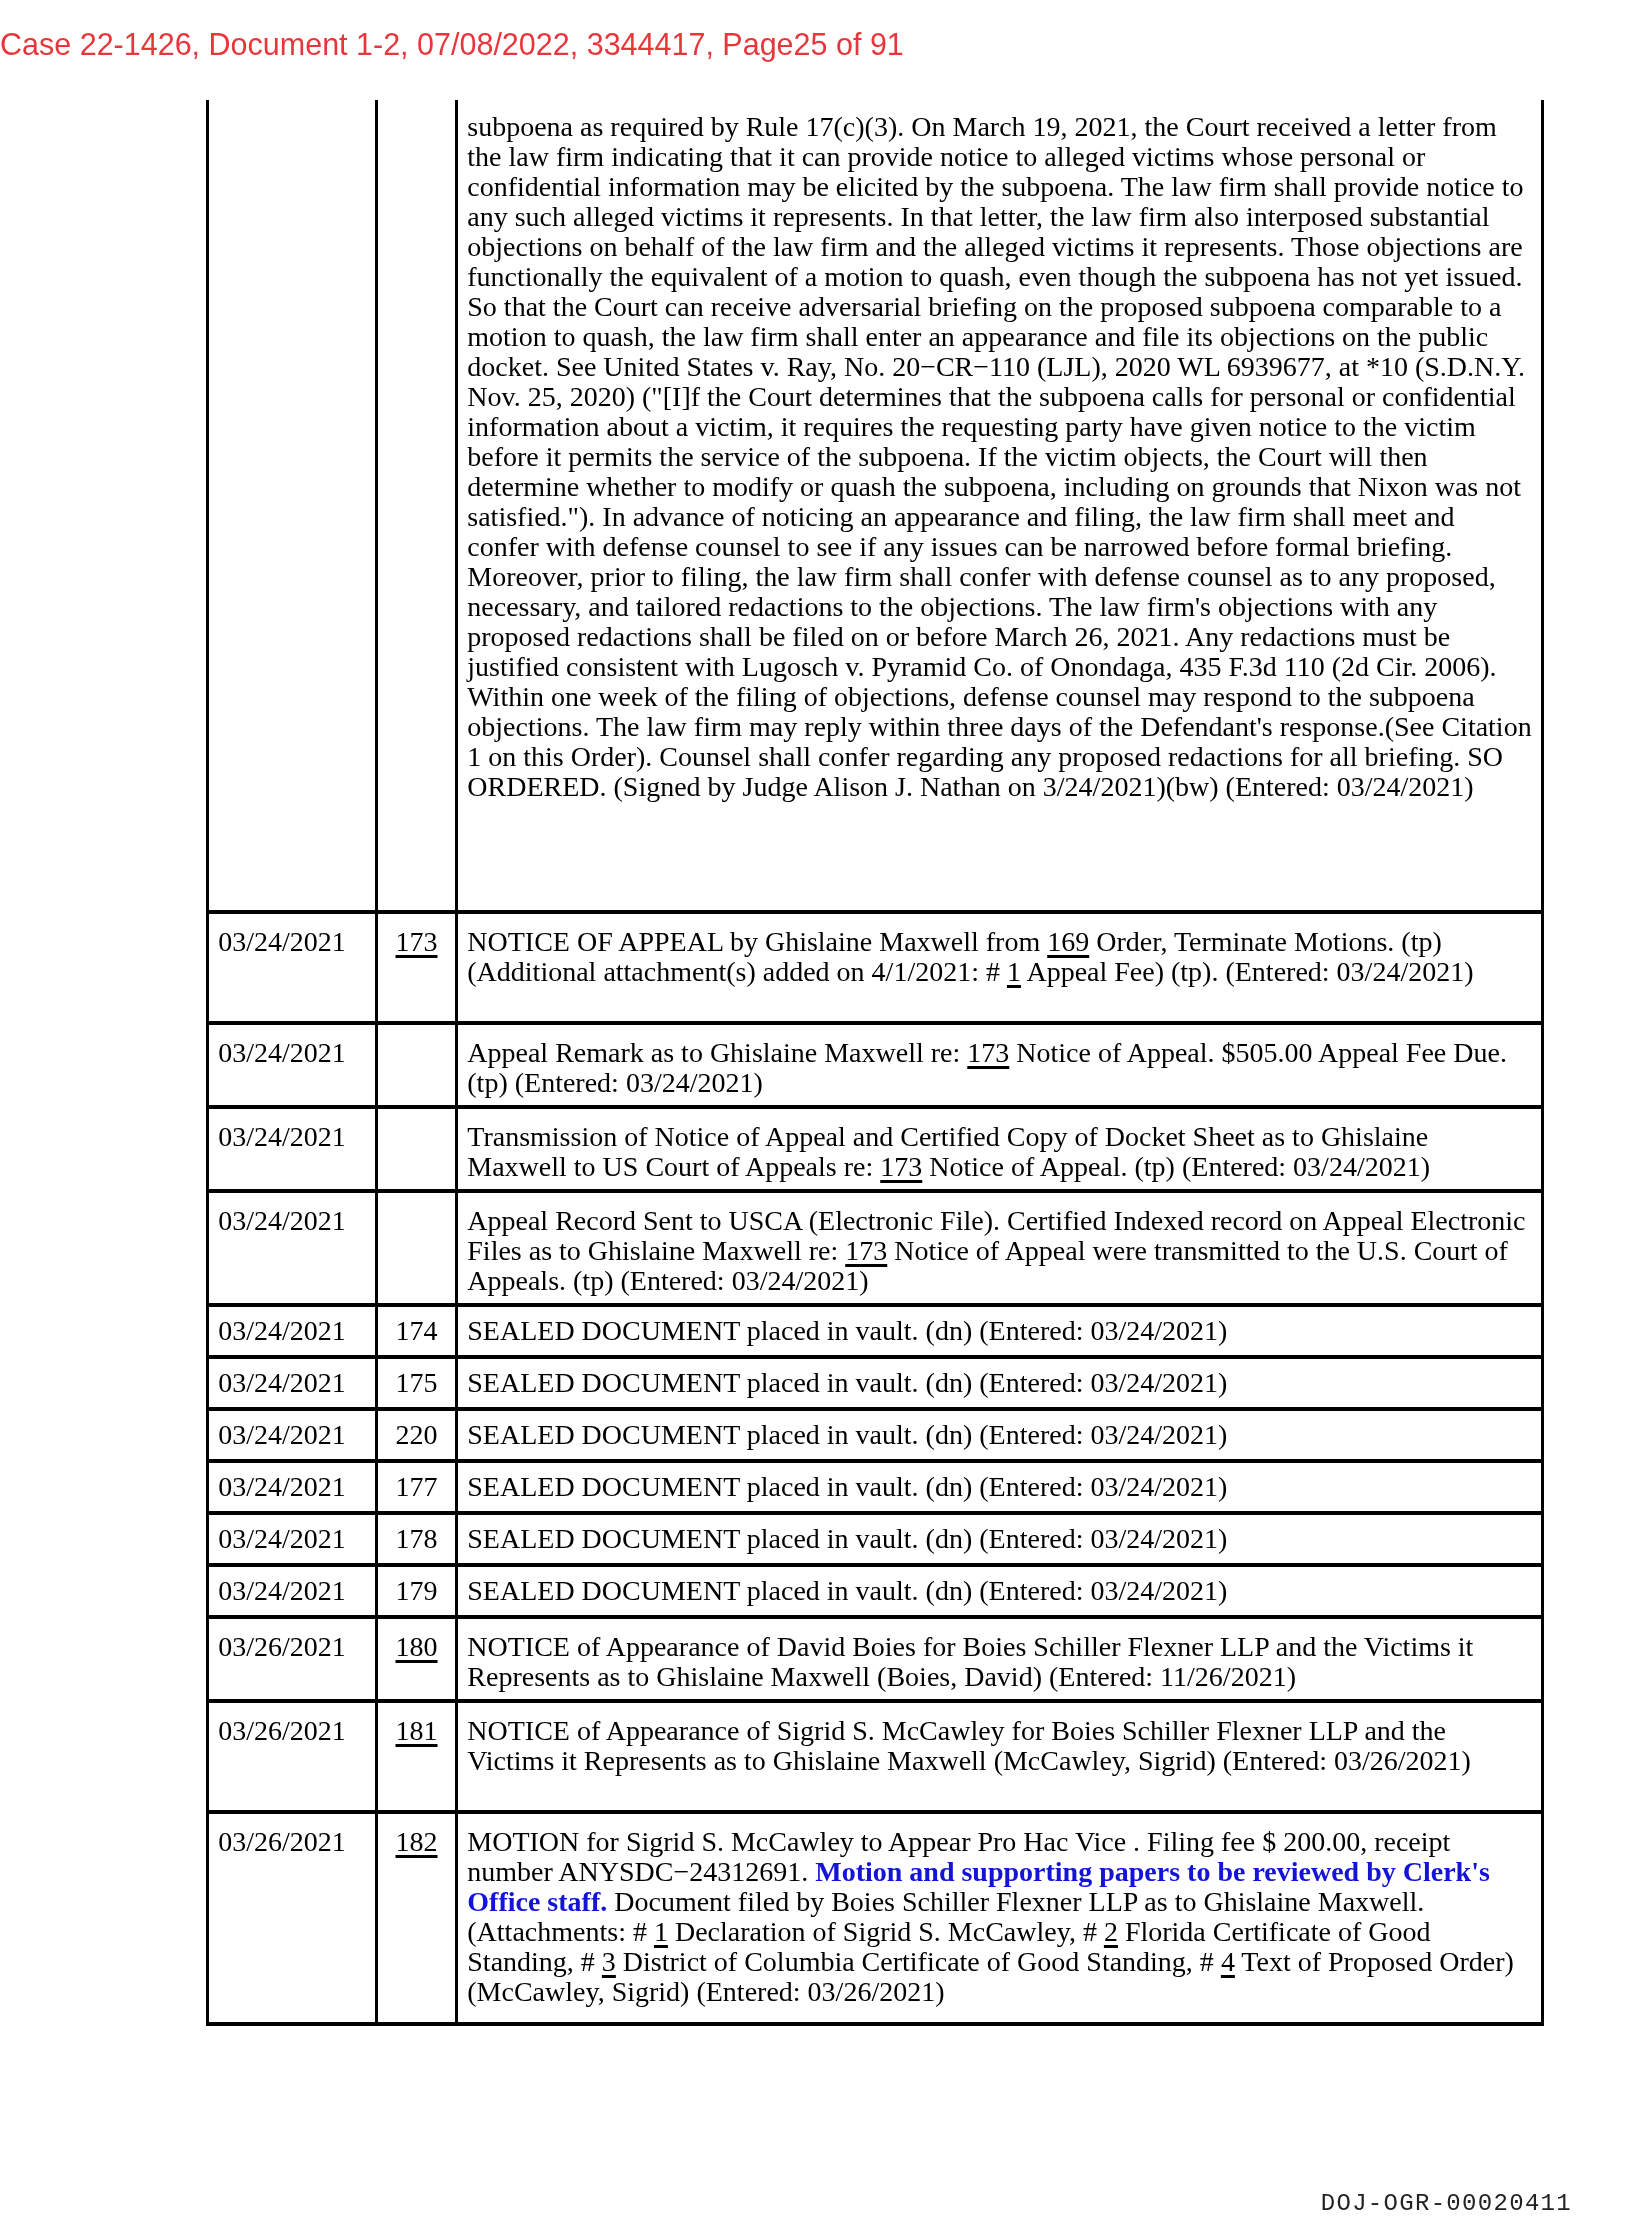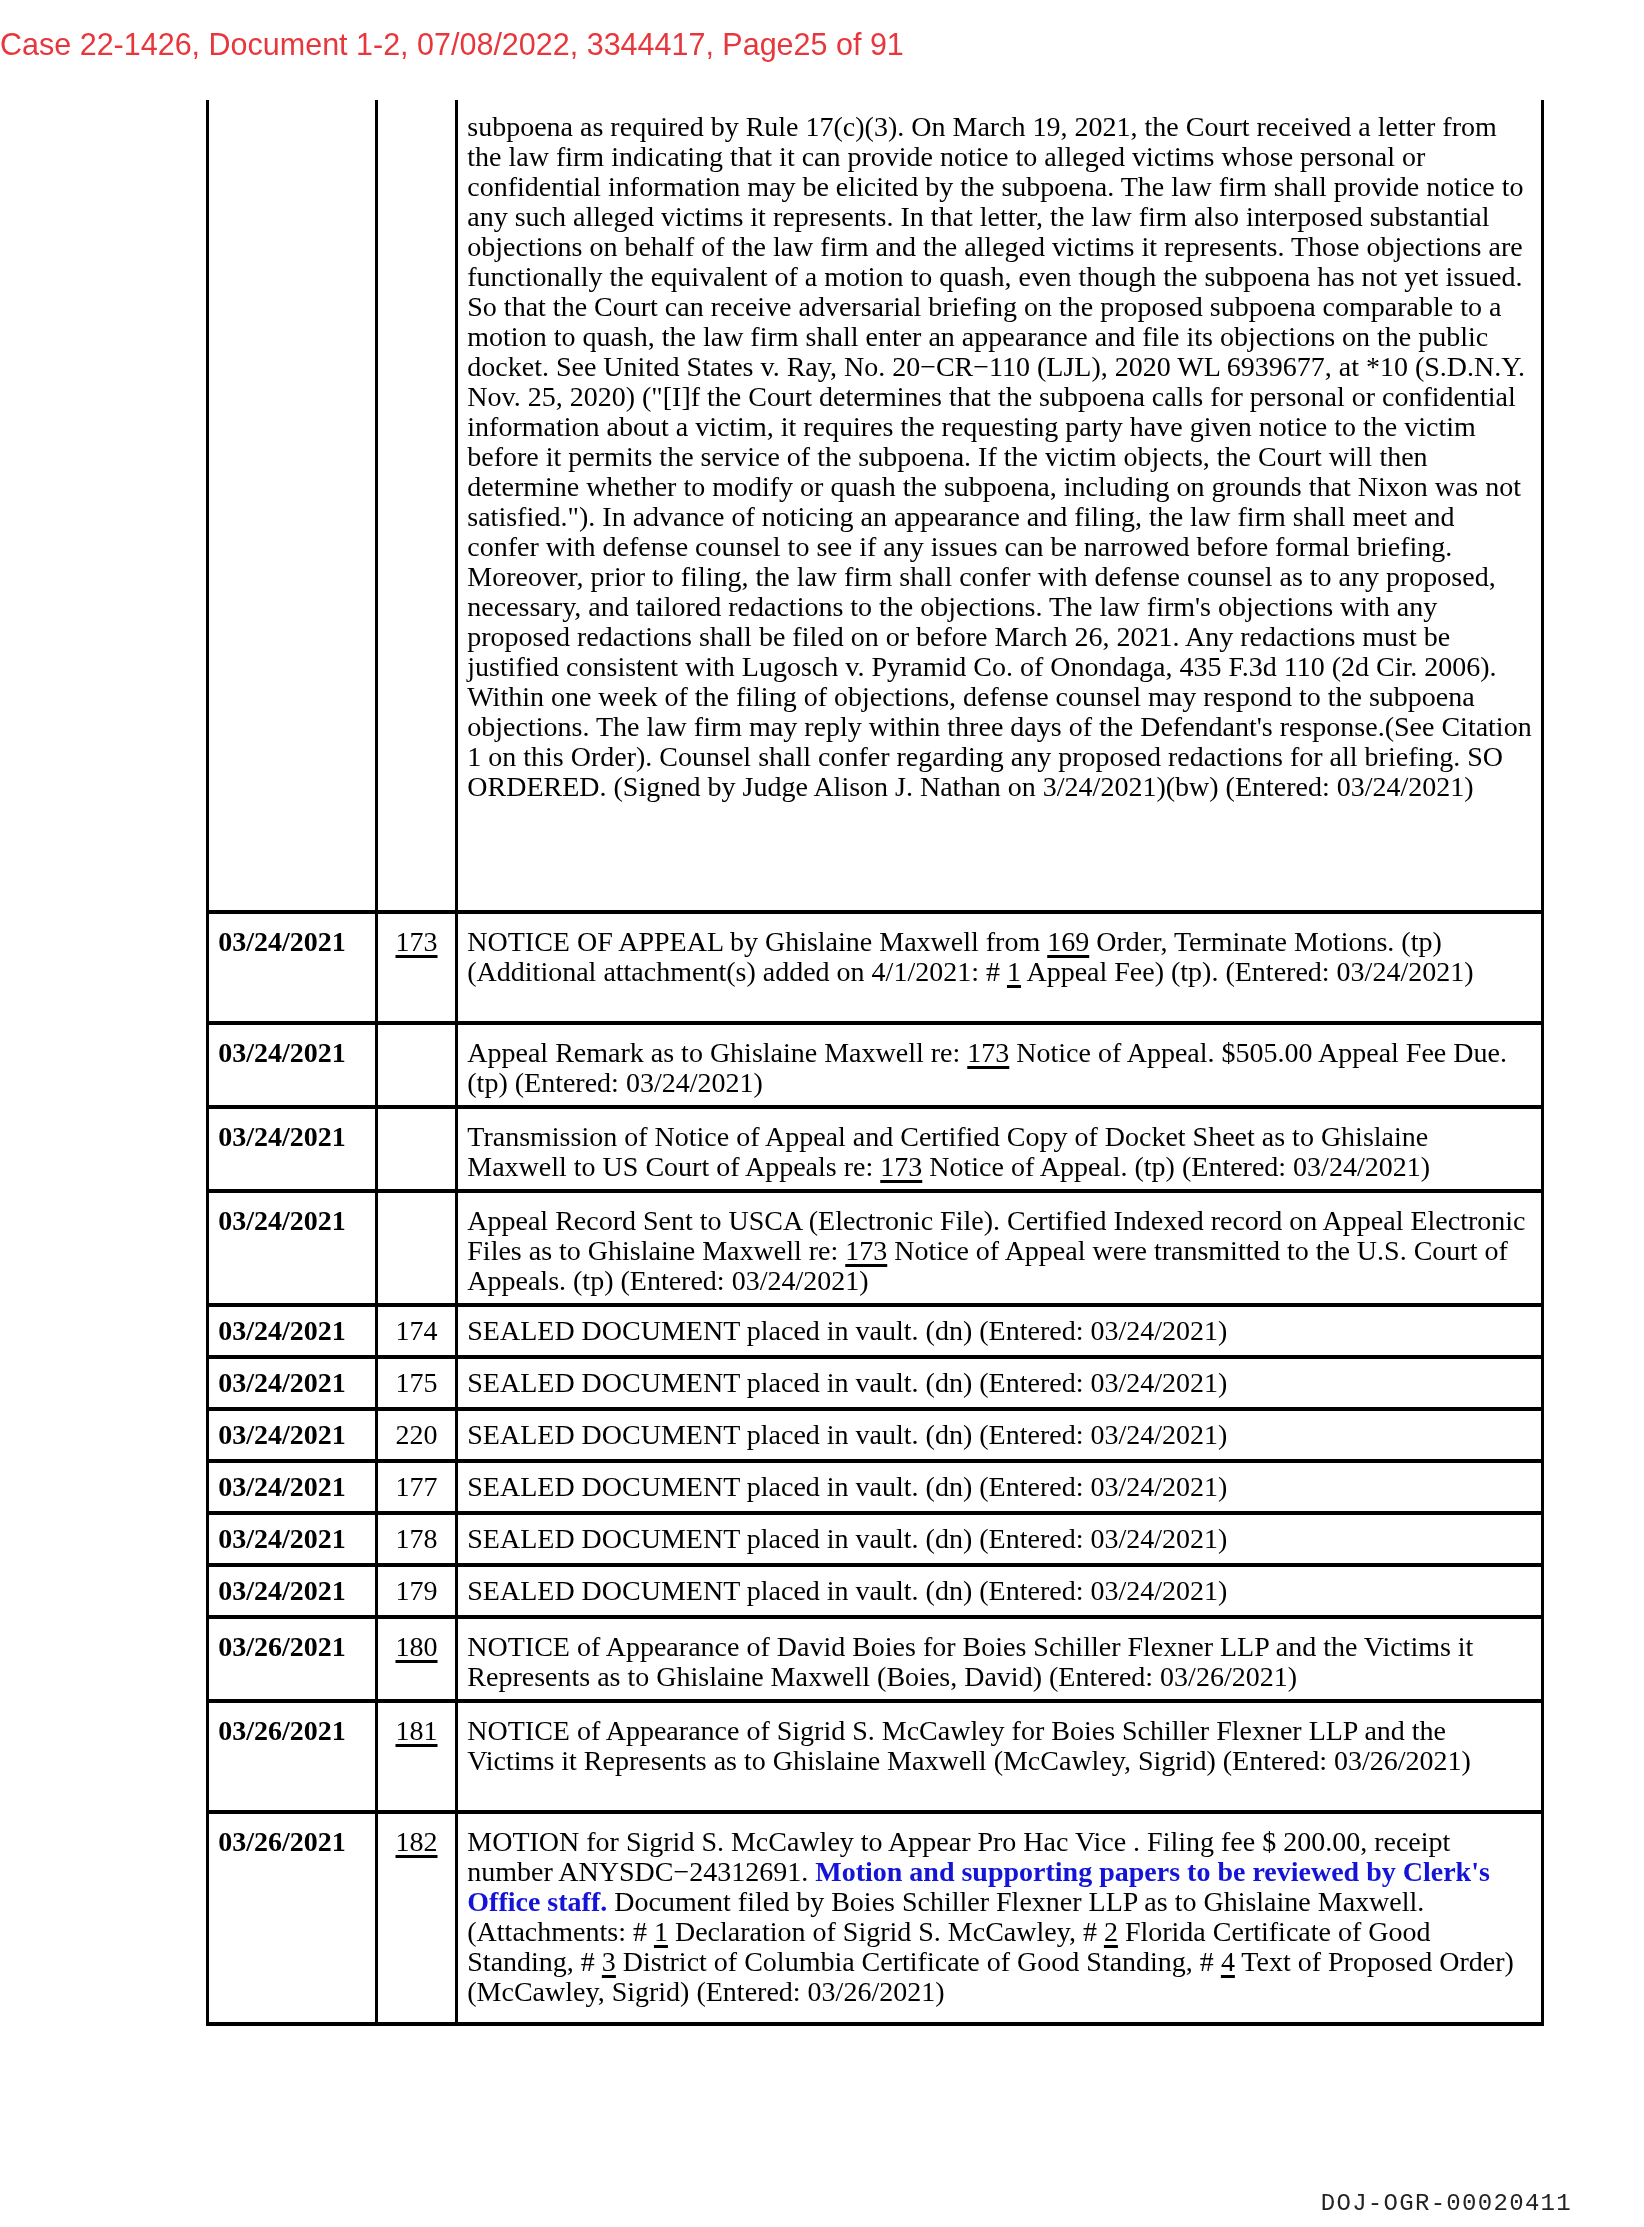--- a/index.html
+++ b/index.html
@@ -15,21 +15,21 @@
     font-family:"Liberation Serif", serif; font-size:28px; line-height:30px; color:#000;
   }
   .docket col.c-date { width:169px; }
   .docket col.c-num { width:80px; }
   .docket col.c-text { width:1086px; }
   .docket td {
     vertical-align:top; border-left:3.3px solid #000; border-right:3.3px solid #000;
     border-bottom:4.6px solid #000; padding:13.3px 8px 6.6px 8px;
   }
   .docket tr.cont td { border-top:none; padding-top:12px; }
-  .docket td.date { padding-left:9.3px; white-space:nowrap;font-weight:bold; }
+  .docket td.date { padding-left:9.3px; white-space:nowrap; }
   .docket td.num { text-align:center; padding-left:2.7px; padding-right:2.7px; }
   .docket td.text { padding-right:9.3px; padding-left:9.3px; }
   .docket tr.single td { padding-top:9.3px; padding-bottom:5.3px; }
   .u { text-decoration:underline; text-decoration-thickness:2.7px; text-underline-offset:4px; }
   .blue { color:#1414d8; font-weight:bold; }
   .footer-id {
     position:absolute; right:73px; top:2190px;
     font-family:"Liberation Mono", monospace; font-size:24px; color:#222; letter-spacing:1.3px;
   }
 </style>
@@ -103,21 +103,21 @@
     </tr>
     <tr class="single" style="height:52px;">
       <td class="date">03/24/2021</td>
       <td class="num">179</td>
       <td class="text">SEALED DOCUMENT placed in vault. (dn) (Entered: 03/24/2021)</td>
     </tr>
 
     <tr style="height:82px;">
       <td class="date">03/26/2021</td>
       <td class="num"><span class="u">180</span></td>
-      <td class="text">NOTICE of Appearance of David Boies for Boies Schiller Flexner LLP and the Victims it Represents as to Ghislaine Maxwell (Boies, David) (Entered: 03/26/2021)</td>
+      <td class="text">NOTICE of Appearance of David Boies for Boies Schiller Flexner LLP and the Victims it Represents as to Ghislaine Maxwell (Boies, David) (Entered: 11/26/2021)</td>
     </tr>
 
     <tr style="height:111px;">
       <td class="date">03/26/2021</td>
       <td class="num"><span class="u">181</span></td>
       <td class="text">NOTICE of Appearance of Sigrid S. McCawley for Boies Schiller Flexner LLP and the Victims it Represents as to Ghislaine Maxwell (McCawley, Sigrid) (Entered: 03/26/2021)</td>
     </tr>
 
     <tr style="height:212px;">
       <td class="date">03/26/2021</td>

